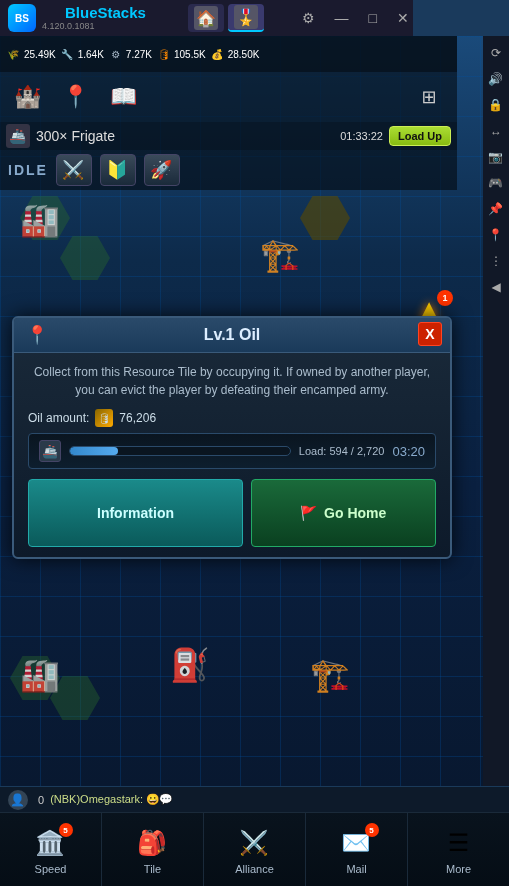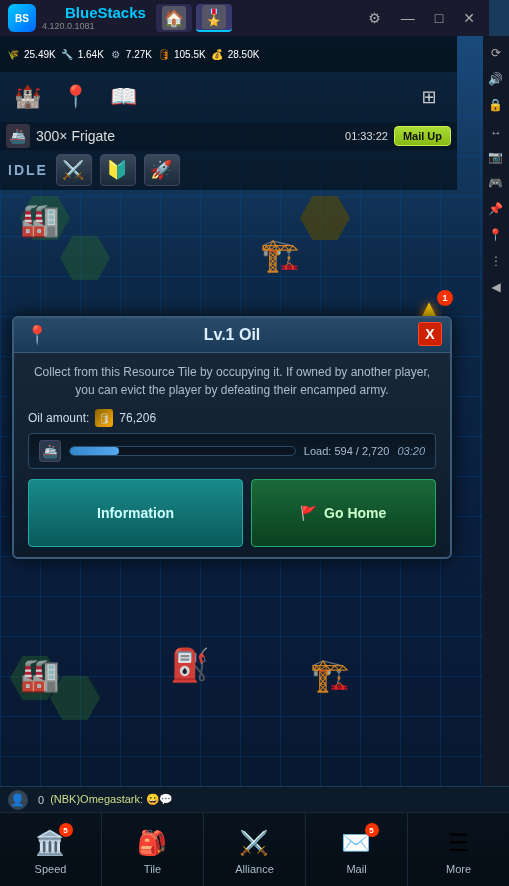--- a/index.html
+++ b/index.html
@@ -7,28 +7,29 @@
       width: 509px;
       height: 886px;
       overflow: hidden;
       font-family: Arial, sans-serif;
       background: #1a3a5c;
       position: relative;
     }
 
     
     .titlebar {
-      width: 489px;
+      width: 413px;
       height: 36px;
       background: #1a1a2e;
       display: flex;
       align-items: center;
       padding: 0 8px;
       position: relative;
       z-index: 100;
+      gap: 32px;
     }
     .titlebar-logo {
       display: flex;
       align-items: center;
       gap: 6px;
     }
     .bs-icon {
       width: 28px;
       height: 28px;
       background: linear-gradient(135deg, #00c8ff, #0066ff);
@@ -448,24 +449,23 @@
       background: linear-gradient(90deg, #3388cc, #55aaee);
       border-radius: 5px;
       width: 22%;
     }
     .load-text {
       font-size: 11px;
       color: #aabbcc;
       white-space: nowrap;
     }
     .load-timer {
-      font-size: 11px;
+      font-size: 13px;
       color: #88aacc;
       margin-left: auto;
-      font-style: italic;
     }
     .popup-buttons {
       display: flex;
       gap: 8px;
     }
     .btn-info {
       flex: 1;
       background: linear-gradient(180deg, #1a8a8a, #0a5a5a);
       border: 1px solid #22aaaa;
       border-radius: 4px;
@@ -664,21 +664,21 @@
     <div class="nav-icon">📖</div>
     <div class="nav-right">
       <div class="expand-icon">⊞</div>
     </div>
   </div>
 
   <div class="progress-bar-area">
     <div class="unit-icon-small">🚢</div>
     <span class="unit-label">300× Frigate</span>
     <span class="timer">01:33:22</span>
-    <button class="speed-up-btn">Mail Up</button>
+    <button class="speed-up-btn">Load Up</button>
   </div>
 
   <div class="idle-bar">
     <span class="idle-label">IDLE</span>
     <div class="idle-unit-btn">⚔️</div>
     <div class="idle-unit-btn">🔰</div>
     <div class="idle-unit-btn">🚀</div>
   </div>
 
   <div class="map-decoration" style="top:165px; left:20px;">🏭</div>

